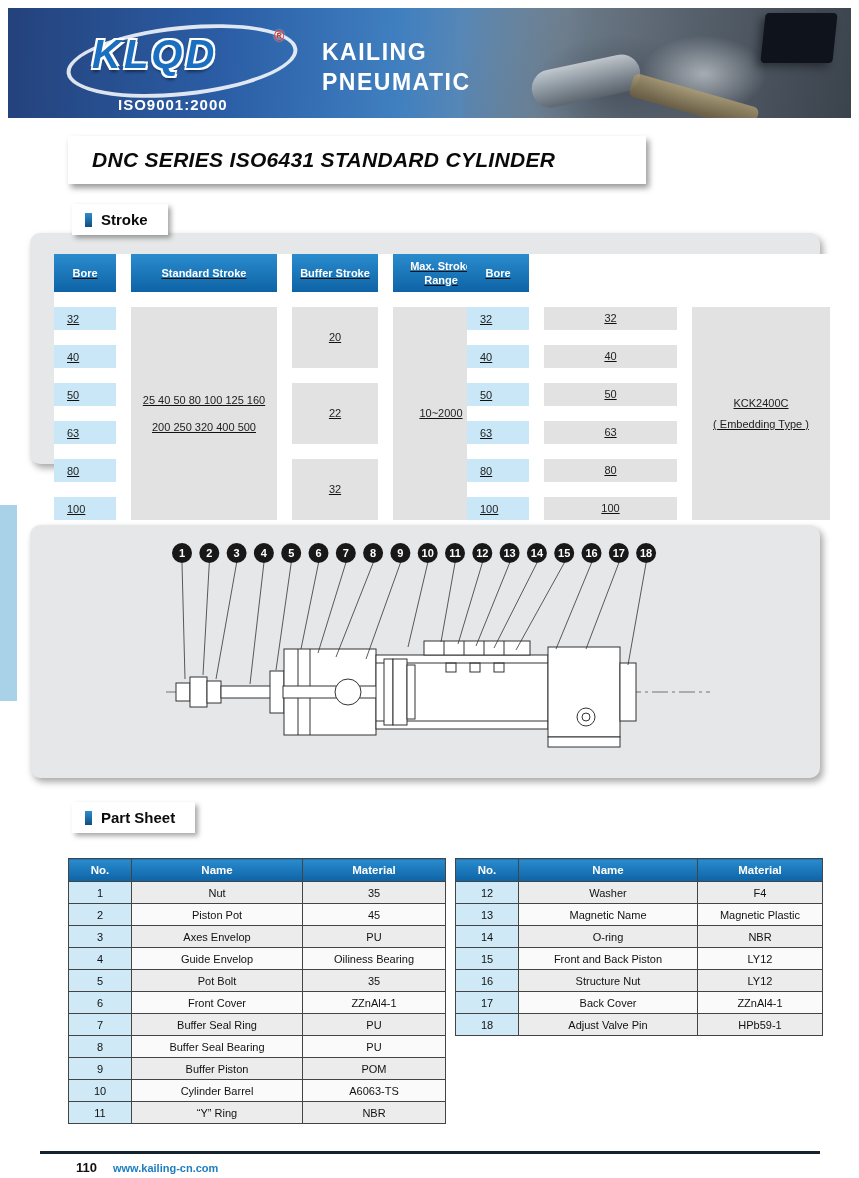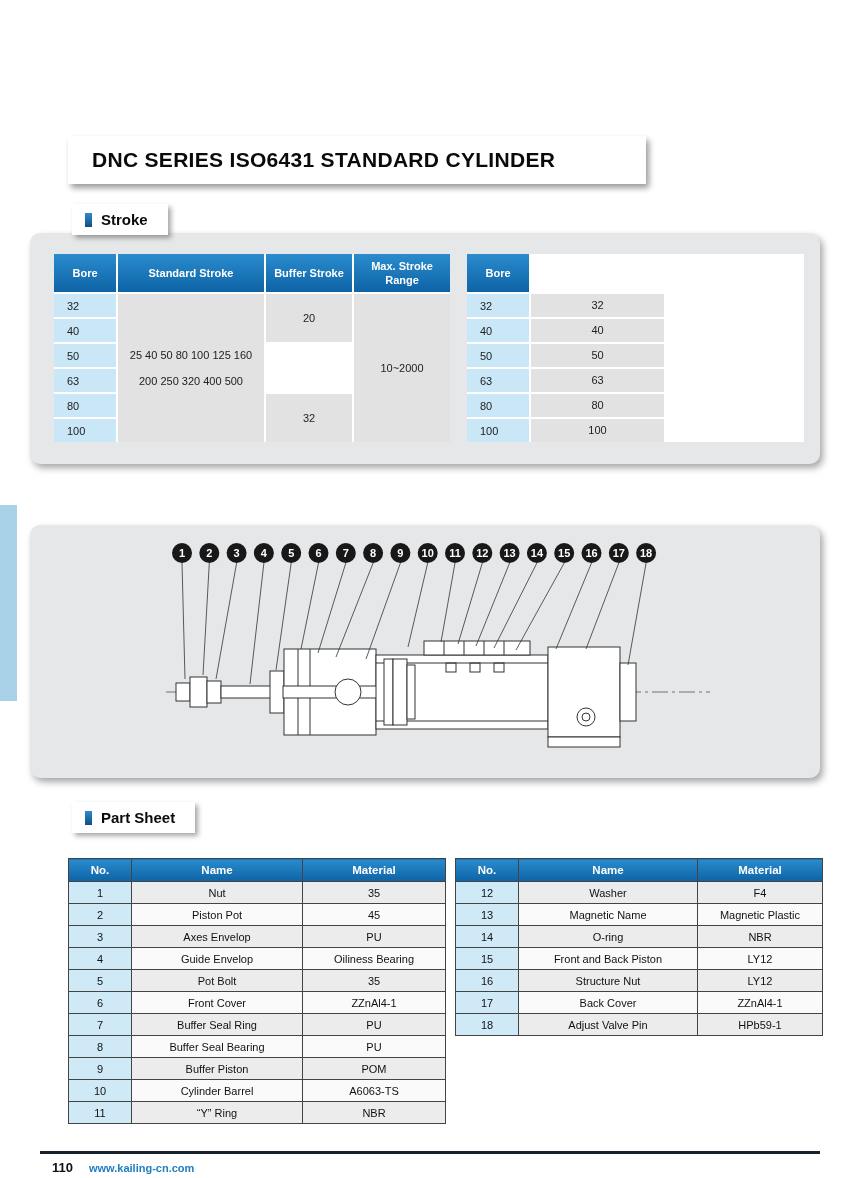--- a/index.html
+++ b/index.html
@@ -28,37 +28,37 @@
     text-shadow:-2px -2px 0 #fff,2px -2px 0 #fff,-2px 2px 0 #fff,2px 2px 0 #fff,0 4px 3px rgba(0,0,0,.45);}
   .logo-reg{position:absolute;left:208px;top:6px;font-size:14px;font-weight:bold;color:#e03020;
     text-shadow:0 0 2px #fff;}
   .iso-text{position:absolute;left:52px;top:74px;color:#fff;font-weight:bold;font-size:15px;letter-spacing:1px;}
   .brand{position:absolute;left:314px;top:30px;color:#fff;font-weight:bold;font-size:23px;
     letter-spacing:1.5px;line-height:1.3;}
 
   
   .title-box{position:absolute;left:68px;top:136px;width:578px;height:48px;background:#fff;
     box-shadow:3px 4px 6px rgba(0,0,0,.4);display:flex;align-items:center;padding-left:24px;box-sizing:border-box;}
-  .title-text{font-size:21px;font-weight:bold;color:#0a0a0a;letter-spacing:.3px;}
+  .title-text{font-size:21px;font-weight:bold;color:#0a0a0a;letter-spacing:.3px;font-style:italic;}
 
   
   .tab{position:absolute;background:#fff;box-shadow:3px 3px 5px rgba(0,0,0,.35);display:flex;
     align-items:center;gap:9px;height:31px;padding:0 20px 0 13px;z-index:3;}
   .tab-bullet{width:7px;height:14px;background:linear-gradient(180deg,#2f8bcc,#0e4f80);}
   .tab-label{font-size:15px;font-weight:bold;color:#0a0a0a;}
   .panel{position:absolute;background:#e5e7e8;border-radius:10px;box-shadow:3px 4px 7px rgba(0,0,0,.35);}
   #stroke-tab{left:72px;top:204px;}
   #stroke-panel{left:30px;top:233px;width:790px;height:231px;}
   #structure-tab{left:72px;top:496px;}
   #structure-panel{left:30px;top:525px;width:790px;height:253px;}
   #parts-tab{left:72px;top:802px;}
   .side-accent{position:absolute;left:0;top:505px;width:17px;height:196px;background:#a9d2e8;}
 
   
-  .sgrid{position:absolute;display:grid;gap:2px;background:#fff;}
+  .sgrid{position:absolute;display:grid;gap:15px;background:#fff;text-decoration:underline;}
   .sgrid-left{left:24px;top:21px;grid-template-columns:62px 146px 86px 96px;grid-template-rows:38px repeat(6,23px);}
   .sgrid-right{left:437px;top:21px;grid-template-columns:62px 133px 138px;grid-template-rows:38px repeat(6,23px);}
   .hcell{background:linear-gradient(180deg,#2a8ccd,#0d63a6);color:#fff;font-weight:bold;font-size:11px;
     display:flex;align-items:center;justify-content:center;text-align:center;line-height:1.3;padding:2px 4px;box-sizing:border-box;}
   .bcell{background:#c9e7f6;font-size:11px;display:flex;align-items:center;padding-left:13px;box-sizing:border-box;color:#222;}
   .dcell{background:#e2e2e2;font-size:11px;display:flex;align-items:center;justify-content:center;
     text-align:center;color:#222;line-height:1.3;}
   .stack{flex-direction:column;gap:12px;}
   .stack-sm{flex-direction:column;gap:7px;}
 
@@ -81,28 +81,45 @@
   .ptable tr:nth-child(odd) td:not(:first-child){background:#ececec;}
   .ptable tr:nth-child(even) td:not(:first-child){background:#fafafa;}
   #parts-left{position:absolute;left:68px;top:858px;}
   #parts-right{position:absolute;left:455px;top:858px;}
   #parts-left th:nth-child(1){width:54px;} #parts-left th:nth-child(2){width:162px;} #parts-left th:nth-child(3){width:134px;}
   #parts-right th:nth-child(1){width:54px;} #parts-right th:nth-child(2){width:170px;} #parts-right th:nth-child(3){width:116px;}
 
   
   .footer-line{position:absolute;left:40px;top:1151px;width:780px;height:3px;background:#16222e;}
   .footer{position:absolute;left:52px;top:1160px;display:flex;gap:16px;align-items:baseline;}
-  .page-num{font-weight:bold;font-size:13px;color:#111;}
+  .page-num{font-weight:bold;font-size:13px;color:#111;margin-left:24px;}
   .site{font-size:11px;font-weight:bold;color:#1d7ec0;}
 </style>
 </head>
 <body>
 
 <div class="page">
 
+  <div class="banner">
+    <div class="banner-photo">
+      <div class="cyl-shape"></div>
+      <div class="pipe-shape"></div>
+      <div class="valve-shape"></div>
+    </div>
+    <div class="logo">
+      <div class="logo-swoosh"></div>
+      <div class="logo-text">KLQD</div>
+      <div class="logo-reg">®</div>
+      <div class="iso-text">ISO9001:2000</div>
+    </div>
+    <div class="brand">
+      <div>KAILING</div>
+      <div>PNEUMATIC</div>
+    </div>
+  </div>
 
   <div class="title-box">
     <span class="title-text">DNC SERIES ISO6431 STANDARD CYLINDER</span>
   </div>
 
   <div class="tab" id="stroke-tab">
     <span class="tab-bullet"></span>
     <span class="tab-label">Stroke</span>
   </div>
   <div class="panel" id="stroke-panel">
@@ -119,20 +136,21 @@
       <div class="bcell" style="grid-column:1;grid-row:5">63</div>
       <div class="bcell" style="grid-column:1;grid-row:6">80</div>
       <div class="bcell" style="grid-column:1;grid-row:7">100</div>
 
       <div class="dcell stack" style="grid-column:2;grid-row:2 / span 6">
         <span>25 40 50 80 100 125 160</span>
         <span>200 250 320 400 500</span>
       </div>
 
       <div class="dcell" style="grid-column:3;grid-row:2 / span 2">20</div>
+      <div class="dcell" style="grid-column:3;grid-row:4 / span 2">22</div>
       <div class="dcell" style="grid-column:3;grid-row:6 / span 2">32</div>
 
       <div class="dcell" style="grid-column:4;grid-row:2 / span 6">10~2000</div>
     </div>
 
     <div class="sgrid sgrid-right">
       <div class="hcell" style="grid-column:1;grid-row:1">Bore</div>
 
       <div class="bcell" style="grid-column:1;grid-row:2">32</div>
       <div class="bcell" style="grid-column:1;grid-row:3">40</div>
@@ -141,20 +159,24 @@
       <div class="bcell" style="grid-column:1;grid-row:6">80</div>
       <div class="bcell" style="grid-column:1;grid-row:7">100</div>
 
       <div class="dcell" style="grid-column:2;grid-row:2">32</div>
       <div class="dcell" style="grid-column:2;grid-row:3">40</div>
       <div class="dcell" style="grid-column:2;grid-row:4">50</div>
       <div class="dcell" style="grid-column:2;grid-row:5">63</div>
       <div class="dcell" style="grid-column:2;grid-row:6">80</div>
       <div class="dcell" style="grid-column:2;grid-row:7">100</div>
 
+      <div class="dcell stack-sm" style="grid-column:3;grid-row:2 / span 6">
+        <span>KCK2400C</span>
+        <span>( Embedding Type )</span>
+      </div>
     </div>
   </div>
 
   <div class="side-accent"></div>
   <div class="panel" id="structure-panel">
     <svg id="structure-svg" width="560" height="232" viewBox="0 0 560 232">
 
       <line class="cline" x1="8" y1="155" x2="552" y2="155"></line>
       <g>
 

